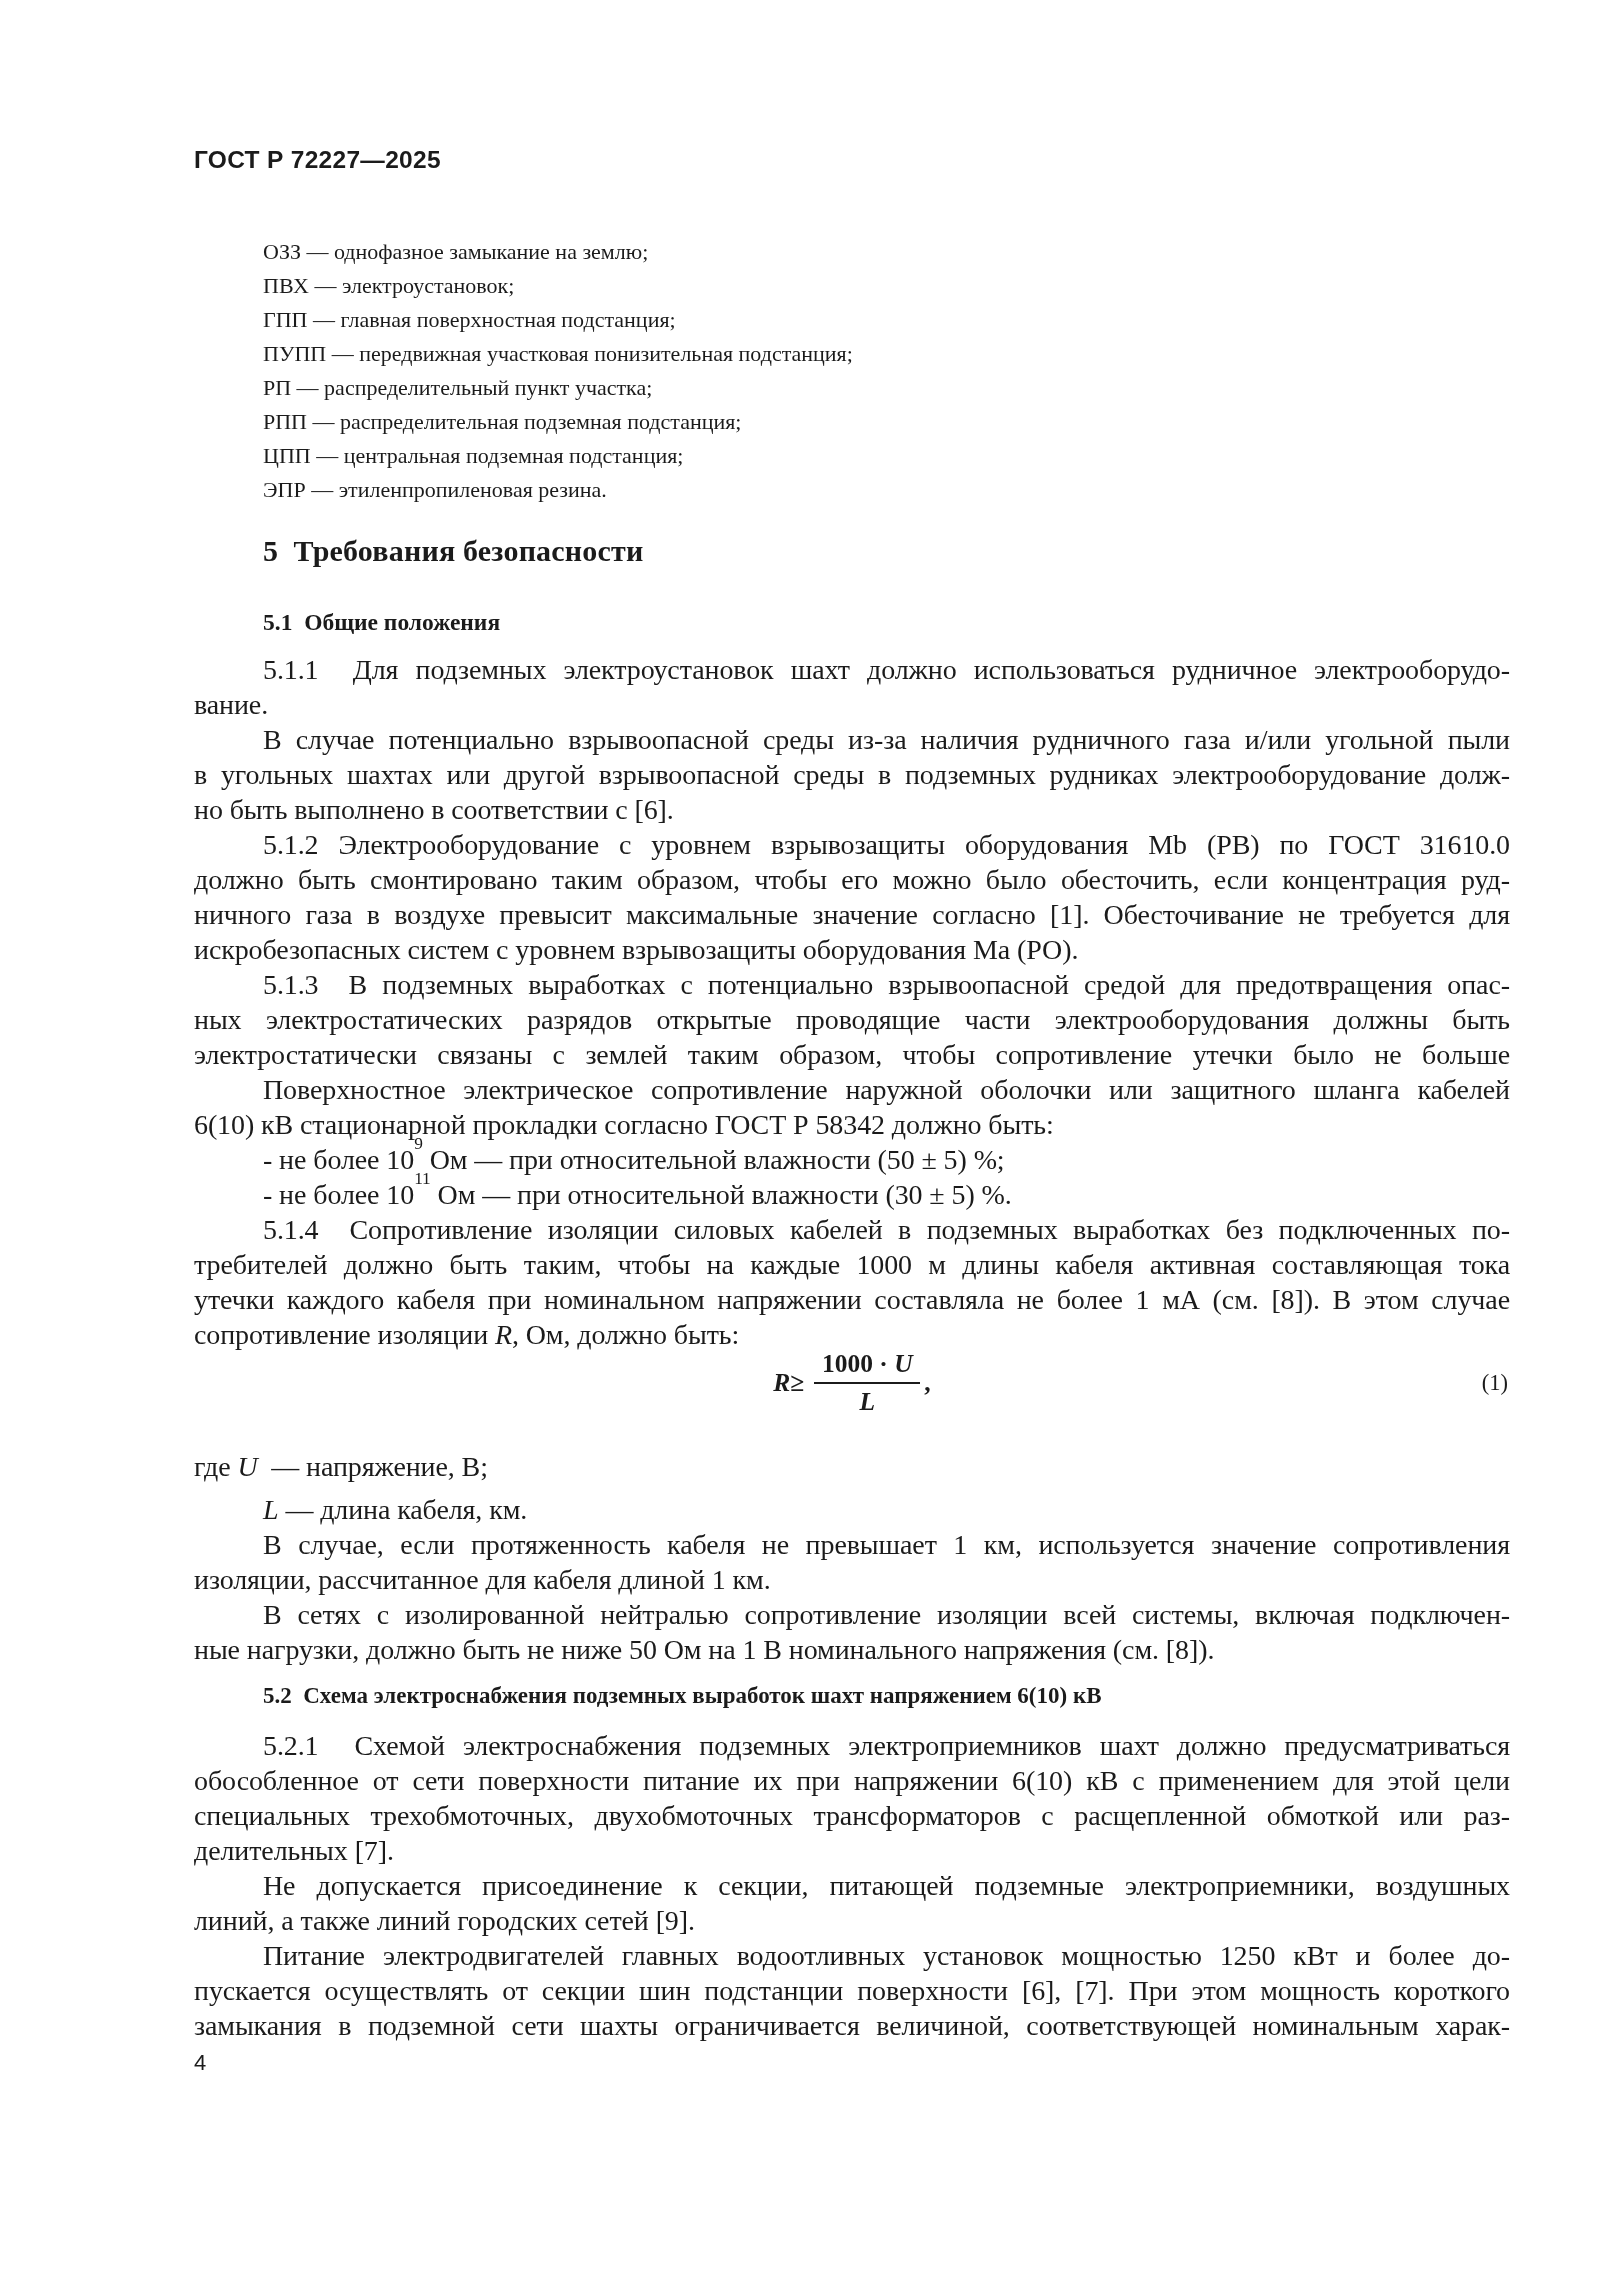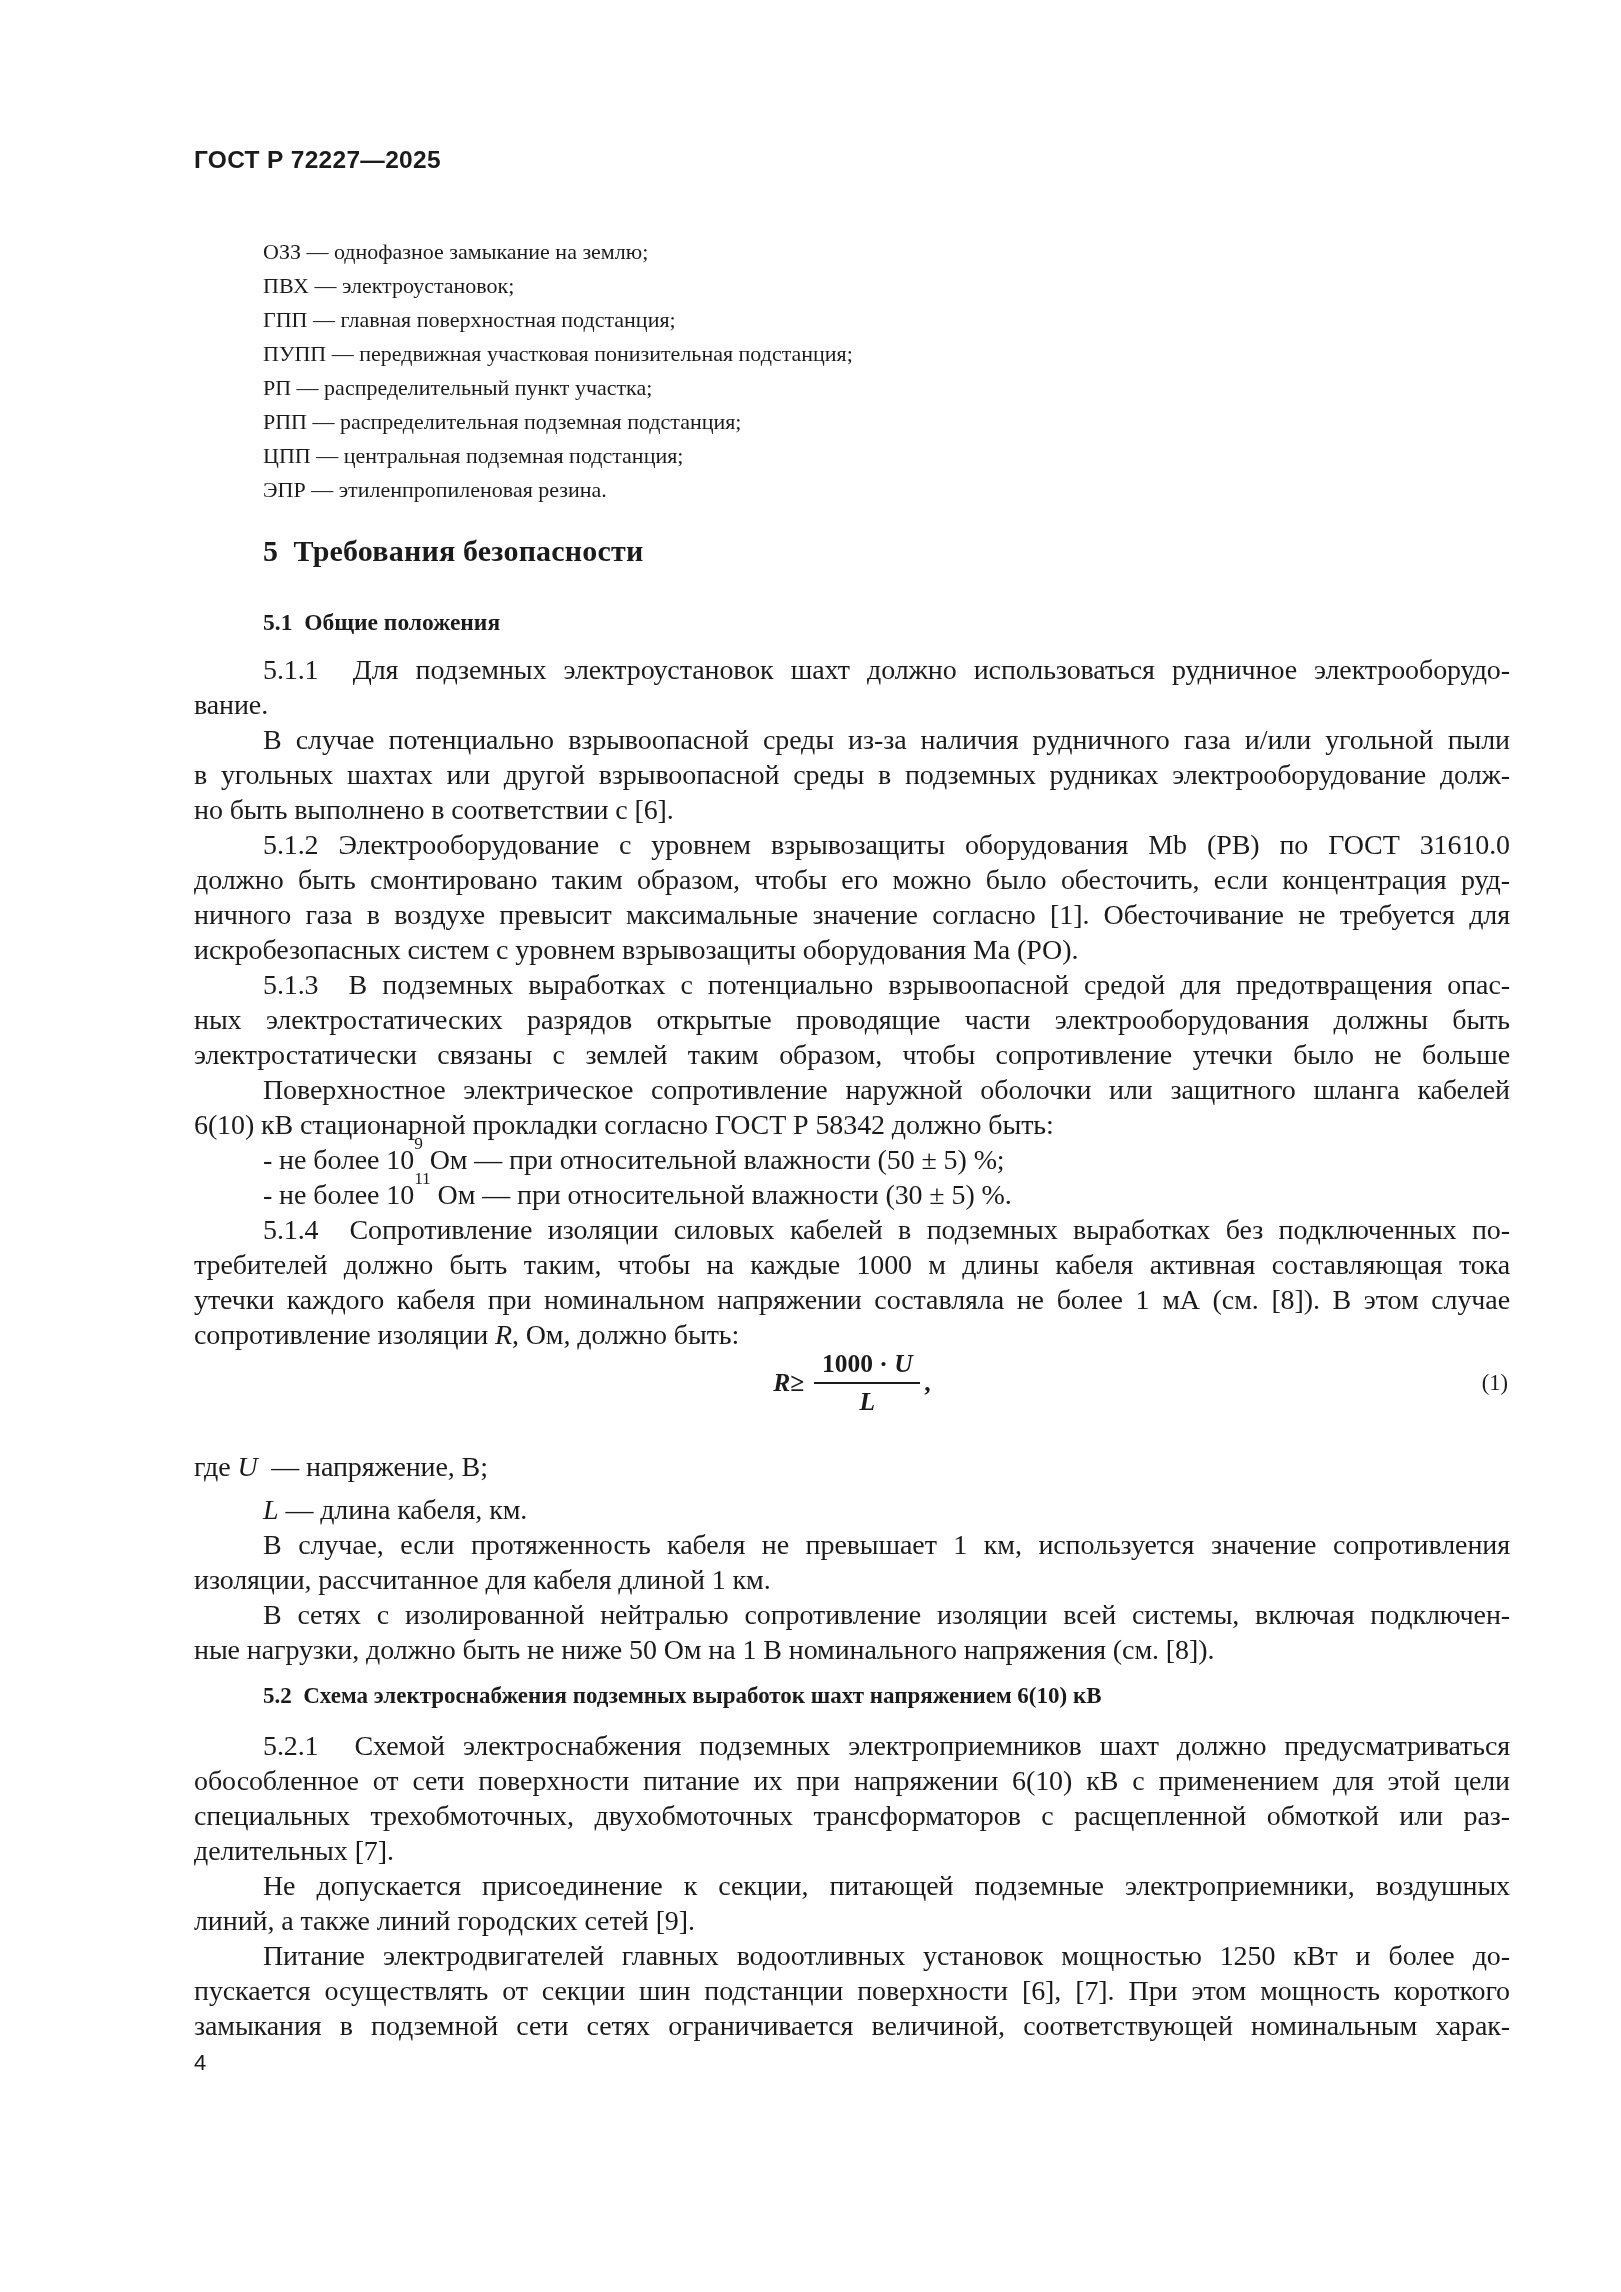--- a/index.html
+++ b/index.html
@@ -124,18 +124,18 @@
         <div class="ln last">ные нагрузки, должно быть не ниже 50 Ом на 1 В номинального напряжения (см. [8]).</div>
         <div class="h2 h2b">5.2&nbsp; Схема электроснабжения подземных выработок шахт напряжением 6(10) кВ</div>
         <div class="ln first">5.2.1&nbsp; Схемой электроснабжения подземных электроприемников шахт должно предусматриваться</div>
         <div class="ln">обособленное от сети поверхности питание их при напряжении 6(10) кВ с применением для этой цели</div>
         <div class="ln">специальных трехобмоточных, двухобмоточных трансформаторов с расщепленной обмоткой или раз-</div>
         <div class="ln last">делительных [7].</div>
         <div class="ln first">Не допускается присоединение к секции, питающей подземные электроприемники, воздушных</div>
         <div class="ln last">линий, а также линий городских сетей [9].</div>
         <div class="ln first">Питание электродвигателей главных водоотливных установок мощностью 1250 кВт и более до-</div>
         <div class="ln">пускается осуществлять от секции шин подстанции поверхности [6], [7]. При этом мощность короткого</div>
-        <div class="ln">замыкания в подземной сети сетях ограничивается величиной, соответствующей номинальным харак-</div>
+        <div class="ln">замыкания в подземной сети шахты ограничивается величиной, соответствующей номинальным харак-</div>
       </div>
     <div class="pagenum">4</div>
   </div>
 </div>
 
 
 </body></html>

